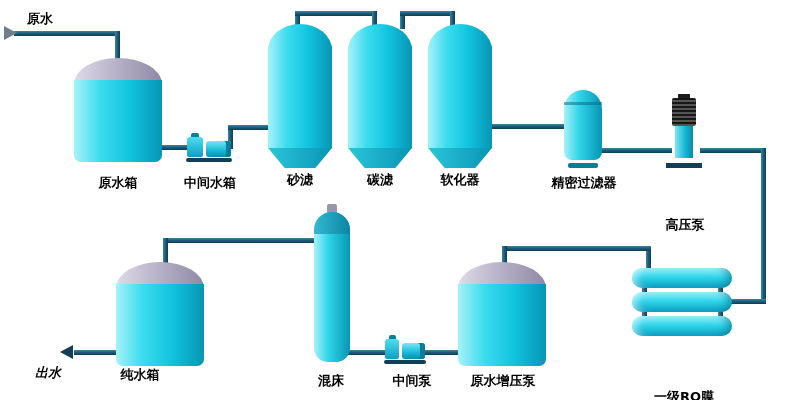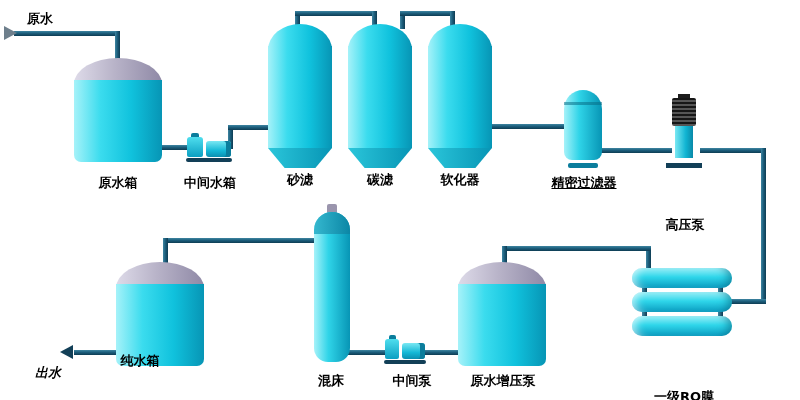--- a/index.html
+++ b/index.html
@@ -168,22 +168,22 @@
     <div class="tank-lid"></div>
     <div class="tank-body"></div>
   </div>
 
   <div class="lbl" style="left:40px;top:10px;">原水</div>
   <div class="lbl" style="left:118px;top:174px;">原水箱</div>
   <div class="lbl" style="left:210px;top:174px;">中间水箱</div>
   <div class="lbl" style="left:300px;top:171px;">砂滤</div>
   <div class="lbl" style="left:380px;top:171px;">碳滤</div>
   <div class="lbl" style="left:460px;top:171px;">软化器</div>
-  <div class="lbl" style="left:584px;top:174px;text-decoration:underline;">精密过滤器</div>
+  <div class="lbl" style="left:584px;top:174px;">精密过滤器</div>
   <div class="lbl" style="left:685px;top:176px;margin-top:40px;">高压泵</div>
   <div class="lbl" style="left:684px;top:367px;margin-top:21px;">一级RO膜</div>
   <div class="lbl" style="left:503px;top:372px;">原水增压泵</div>
   <div class="lbl" style="left:412px;top:372px;">中间泵</div>
   <div class="lbl" style="left:331px;top:372px;">混床</div>
-  <div class="lbl" style="left:140px;top:352px;">纯水箱</div>
+  <div class="lbl" style="left:140px;top:366px;">纯水箱</div>
   <div class="lbl" style="left:48px;top:364px;font-style:italic;">出水</div>
 
 </div>
 
 </body></html>

